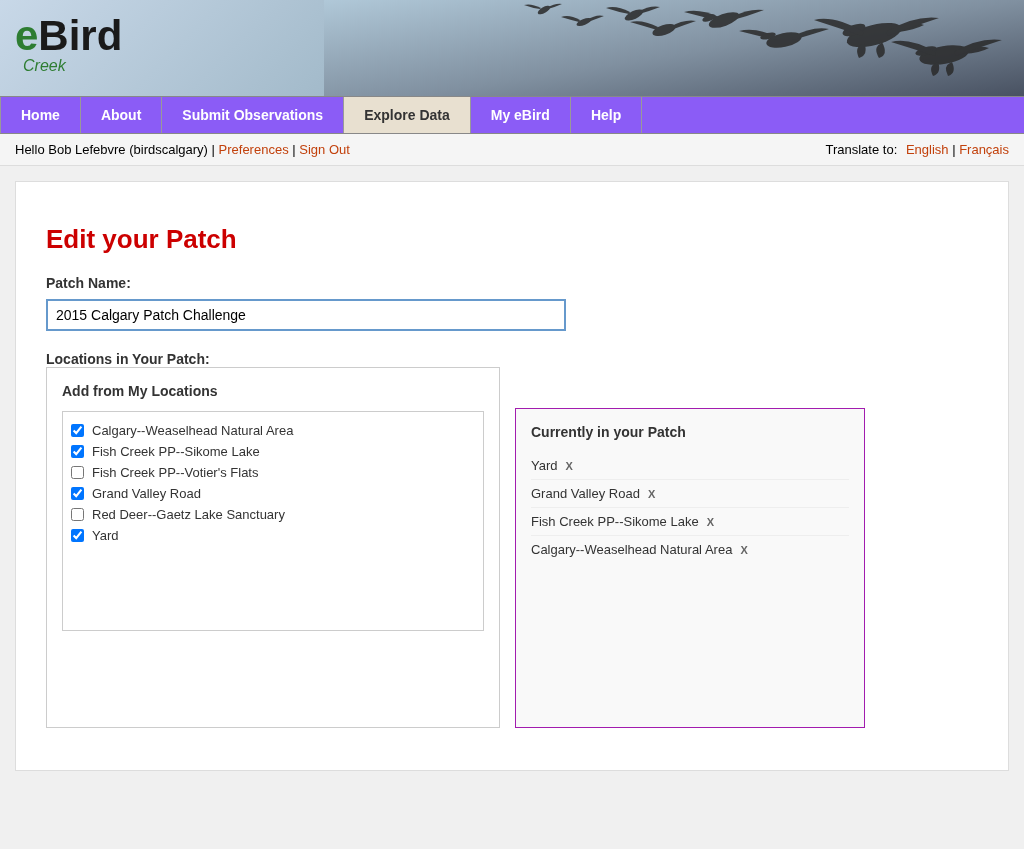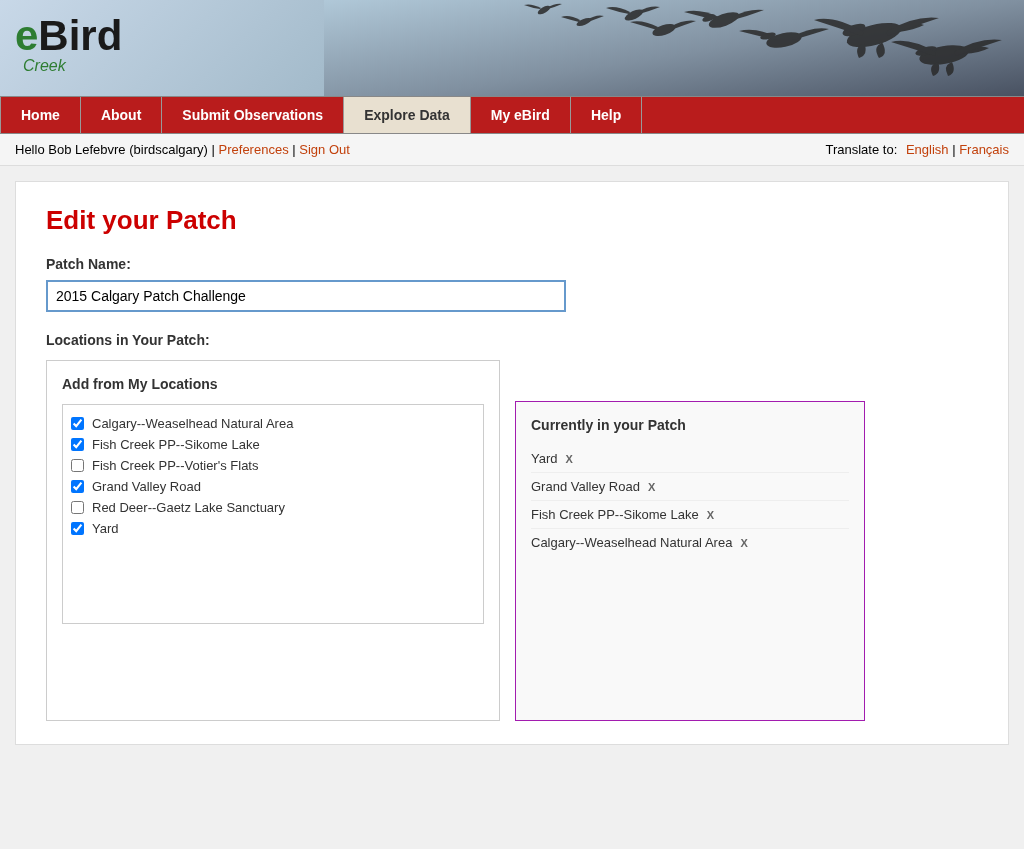--- a/index.html
+++ b/index.html
@@ -34,21 +34,21 @@
     .birds-silhouette {
       position: absolute;
       right: 0;
       top: 0;
       width: 700px;
       height: 110px;
     }
 
     
     .nav-bar {
-      background: #b91c1c;
+      background: #8b5cf6;
       display: flex;
       align-items: center;
       border-top: 1px solid #888;
       border-bottom: 1px solid #888;
     }
     .nav-item {
       padding: 10px 20px;
       color: #fff;
       font-size: 14px;
       font-weight: bold;
@@ -74,21 +74,21 @@
       align-items: center;
       border-bottom: 1px solid #ddd;
       font-size: 13px;
     }
     .user-bar a { color: #c2410c; text-decoration: none; }
 
     
     .main-content {
       background: #fff;
       margin: 15px;
-      padding: 23px 30px;
+      padding: 42px 30px;
       border: 1px solid #ddd;
     }
     .page-title {
       font-size: 26px;
       color: #cc0000;
       font-weight: bold;
       margin-bottom: 20px;
     }
     .field-label {
       font-weight: bold;
@@ -102,21 +102,20 @@
       border: 2px solid #6699cc;
       font-size: 14px;
       outline: none;
     }
     .locations-section {
       margin-top: 20px;
     }
     .locations-label {
       font-weight: bold;
       font-size: 14px;
-      margin-bottom: 12px;
       color: #333;
     }
     .locations-container {
       display: flex;
       gap: 15px;
     }
     .add-locations-box {
       border: 1px solid #ccc;
       padding: 15px;
       width: 454px;

